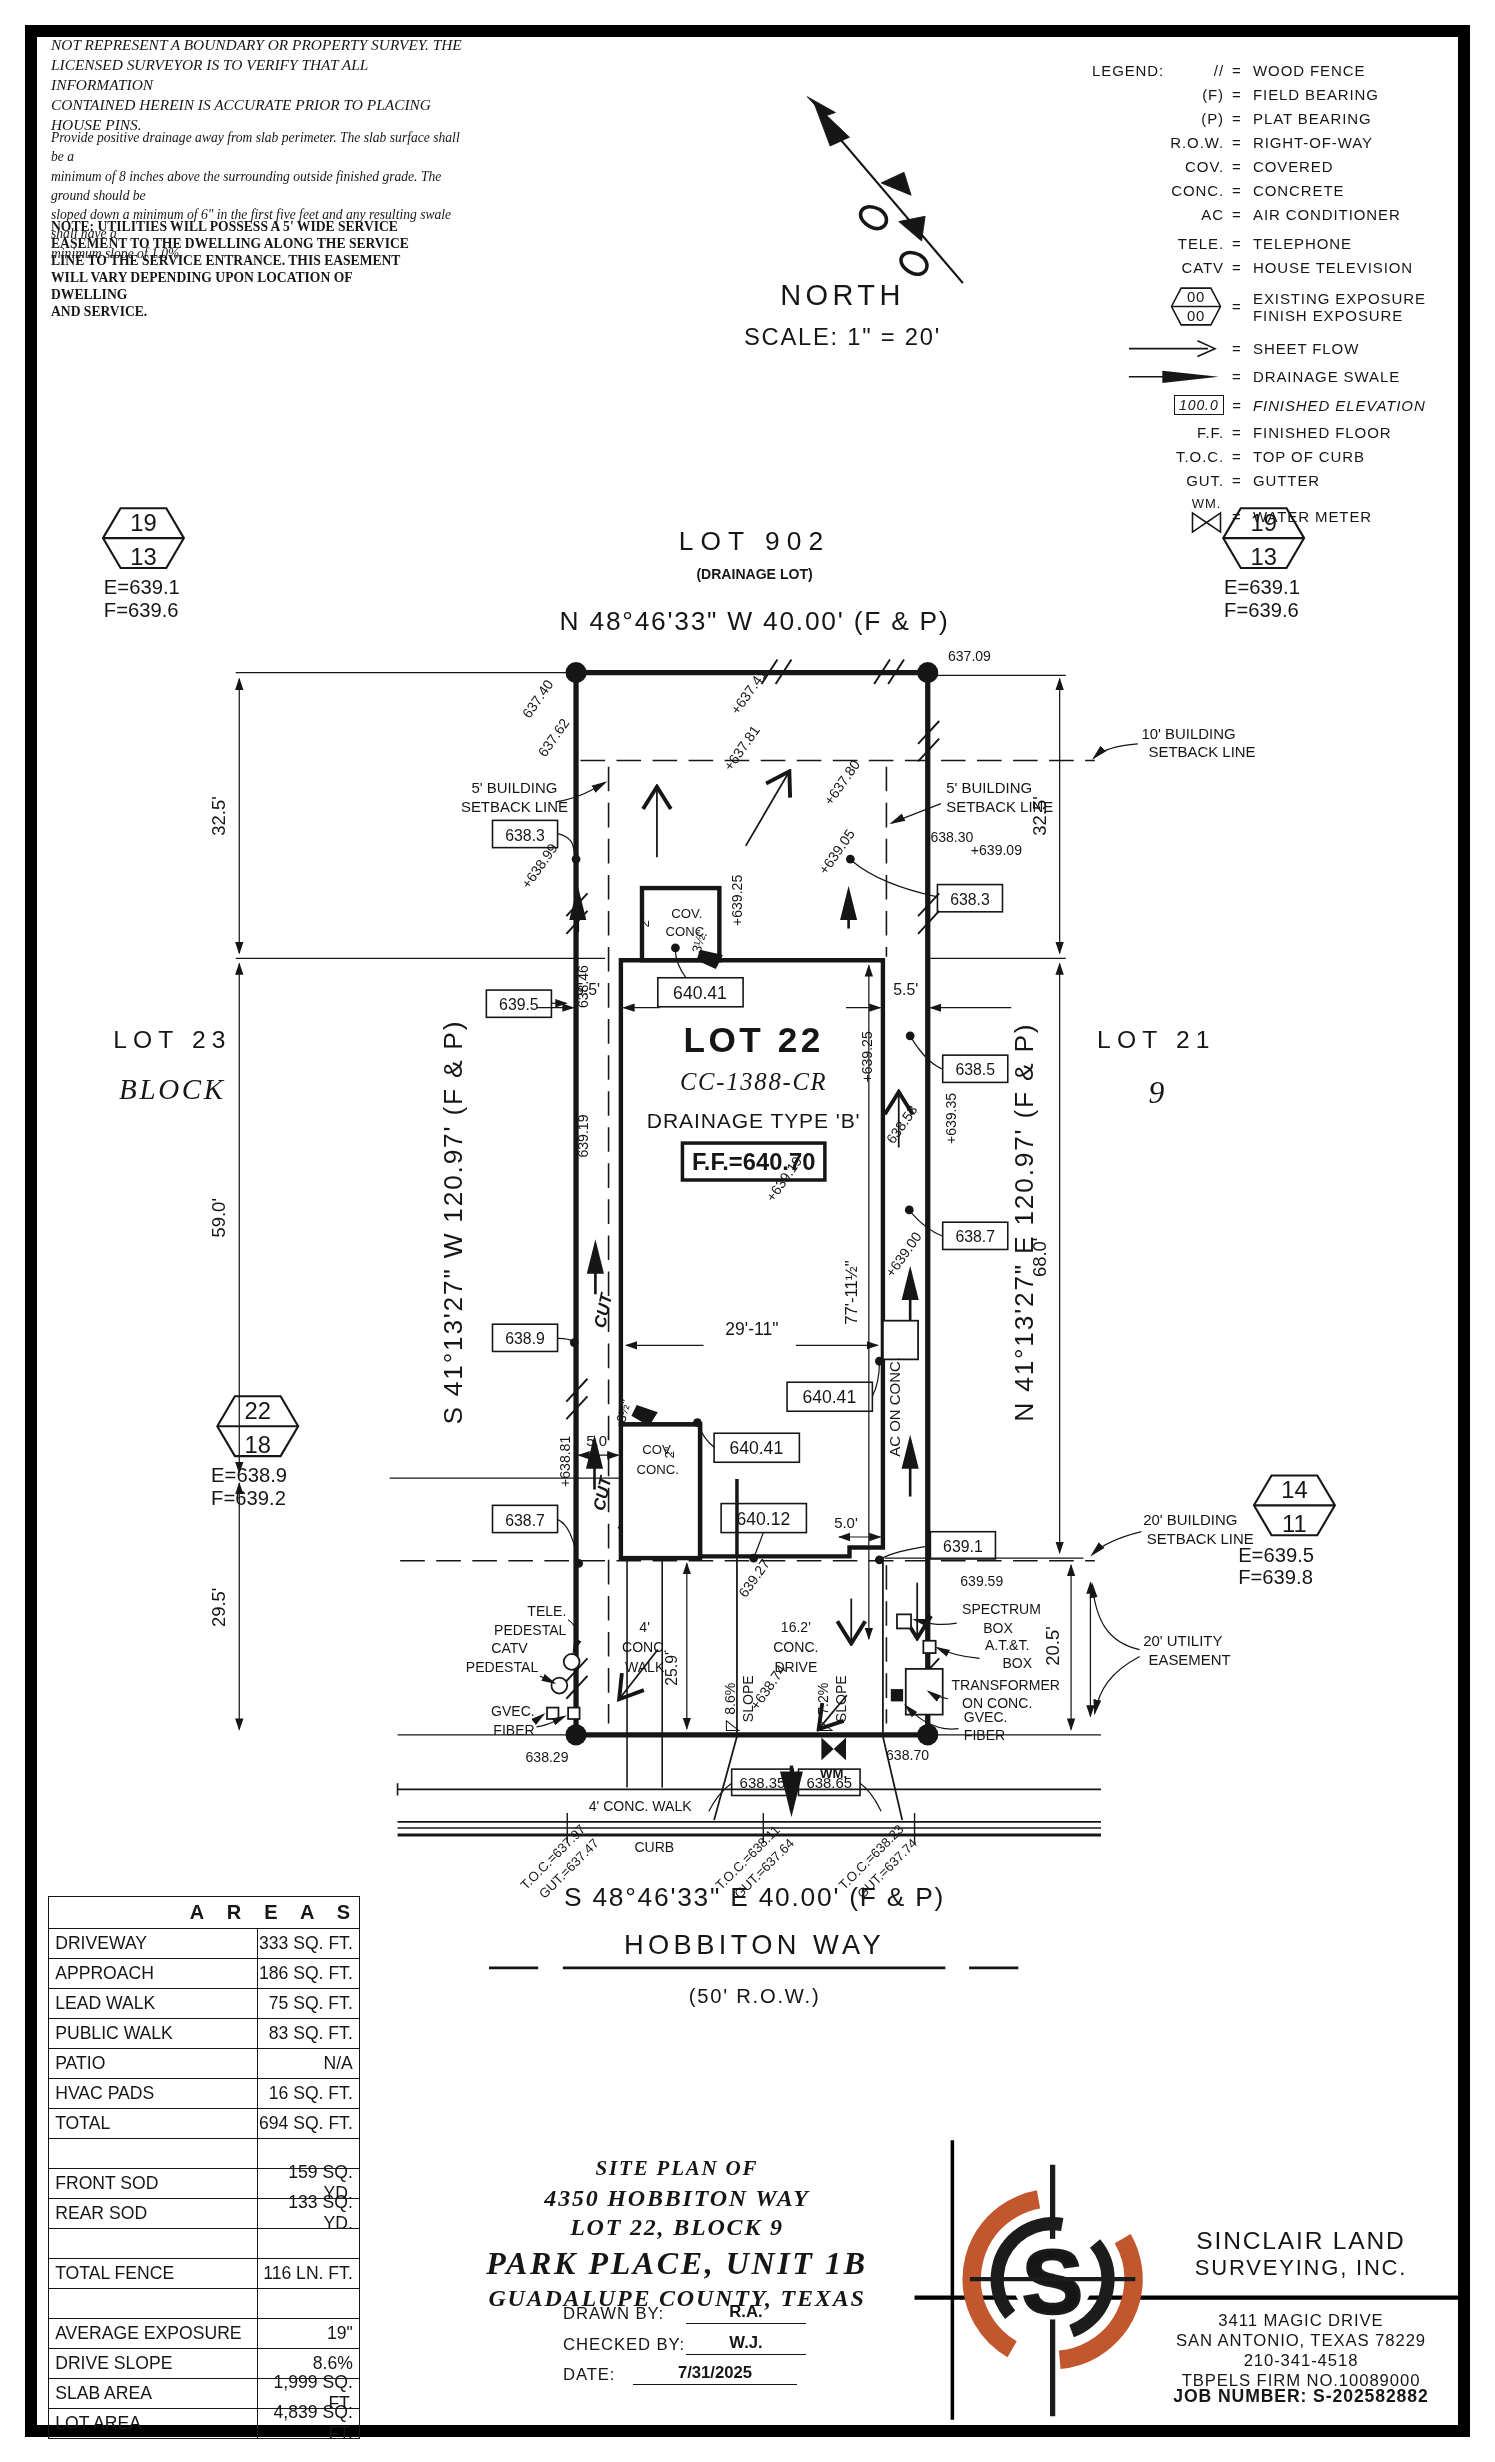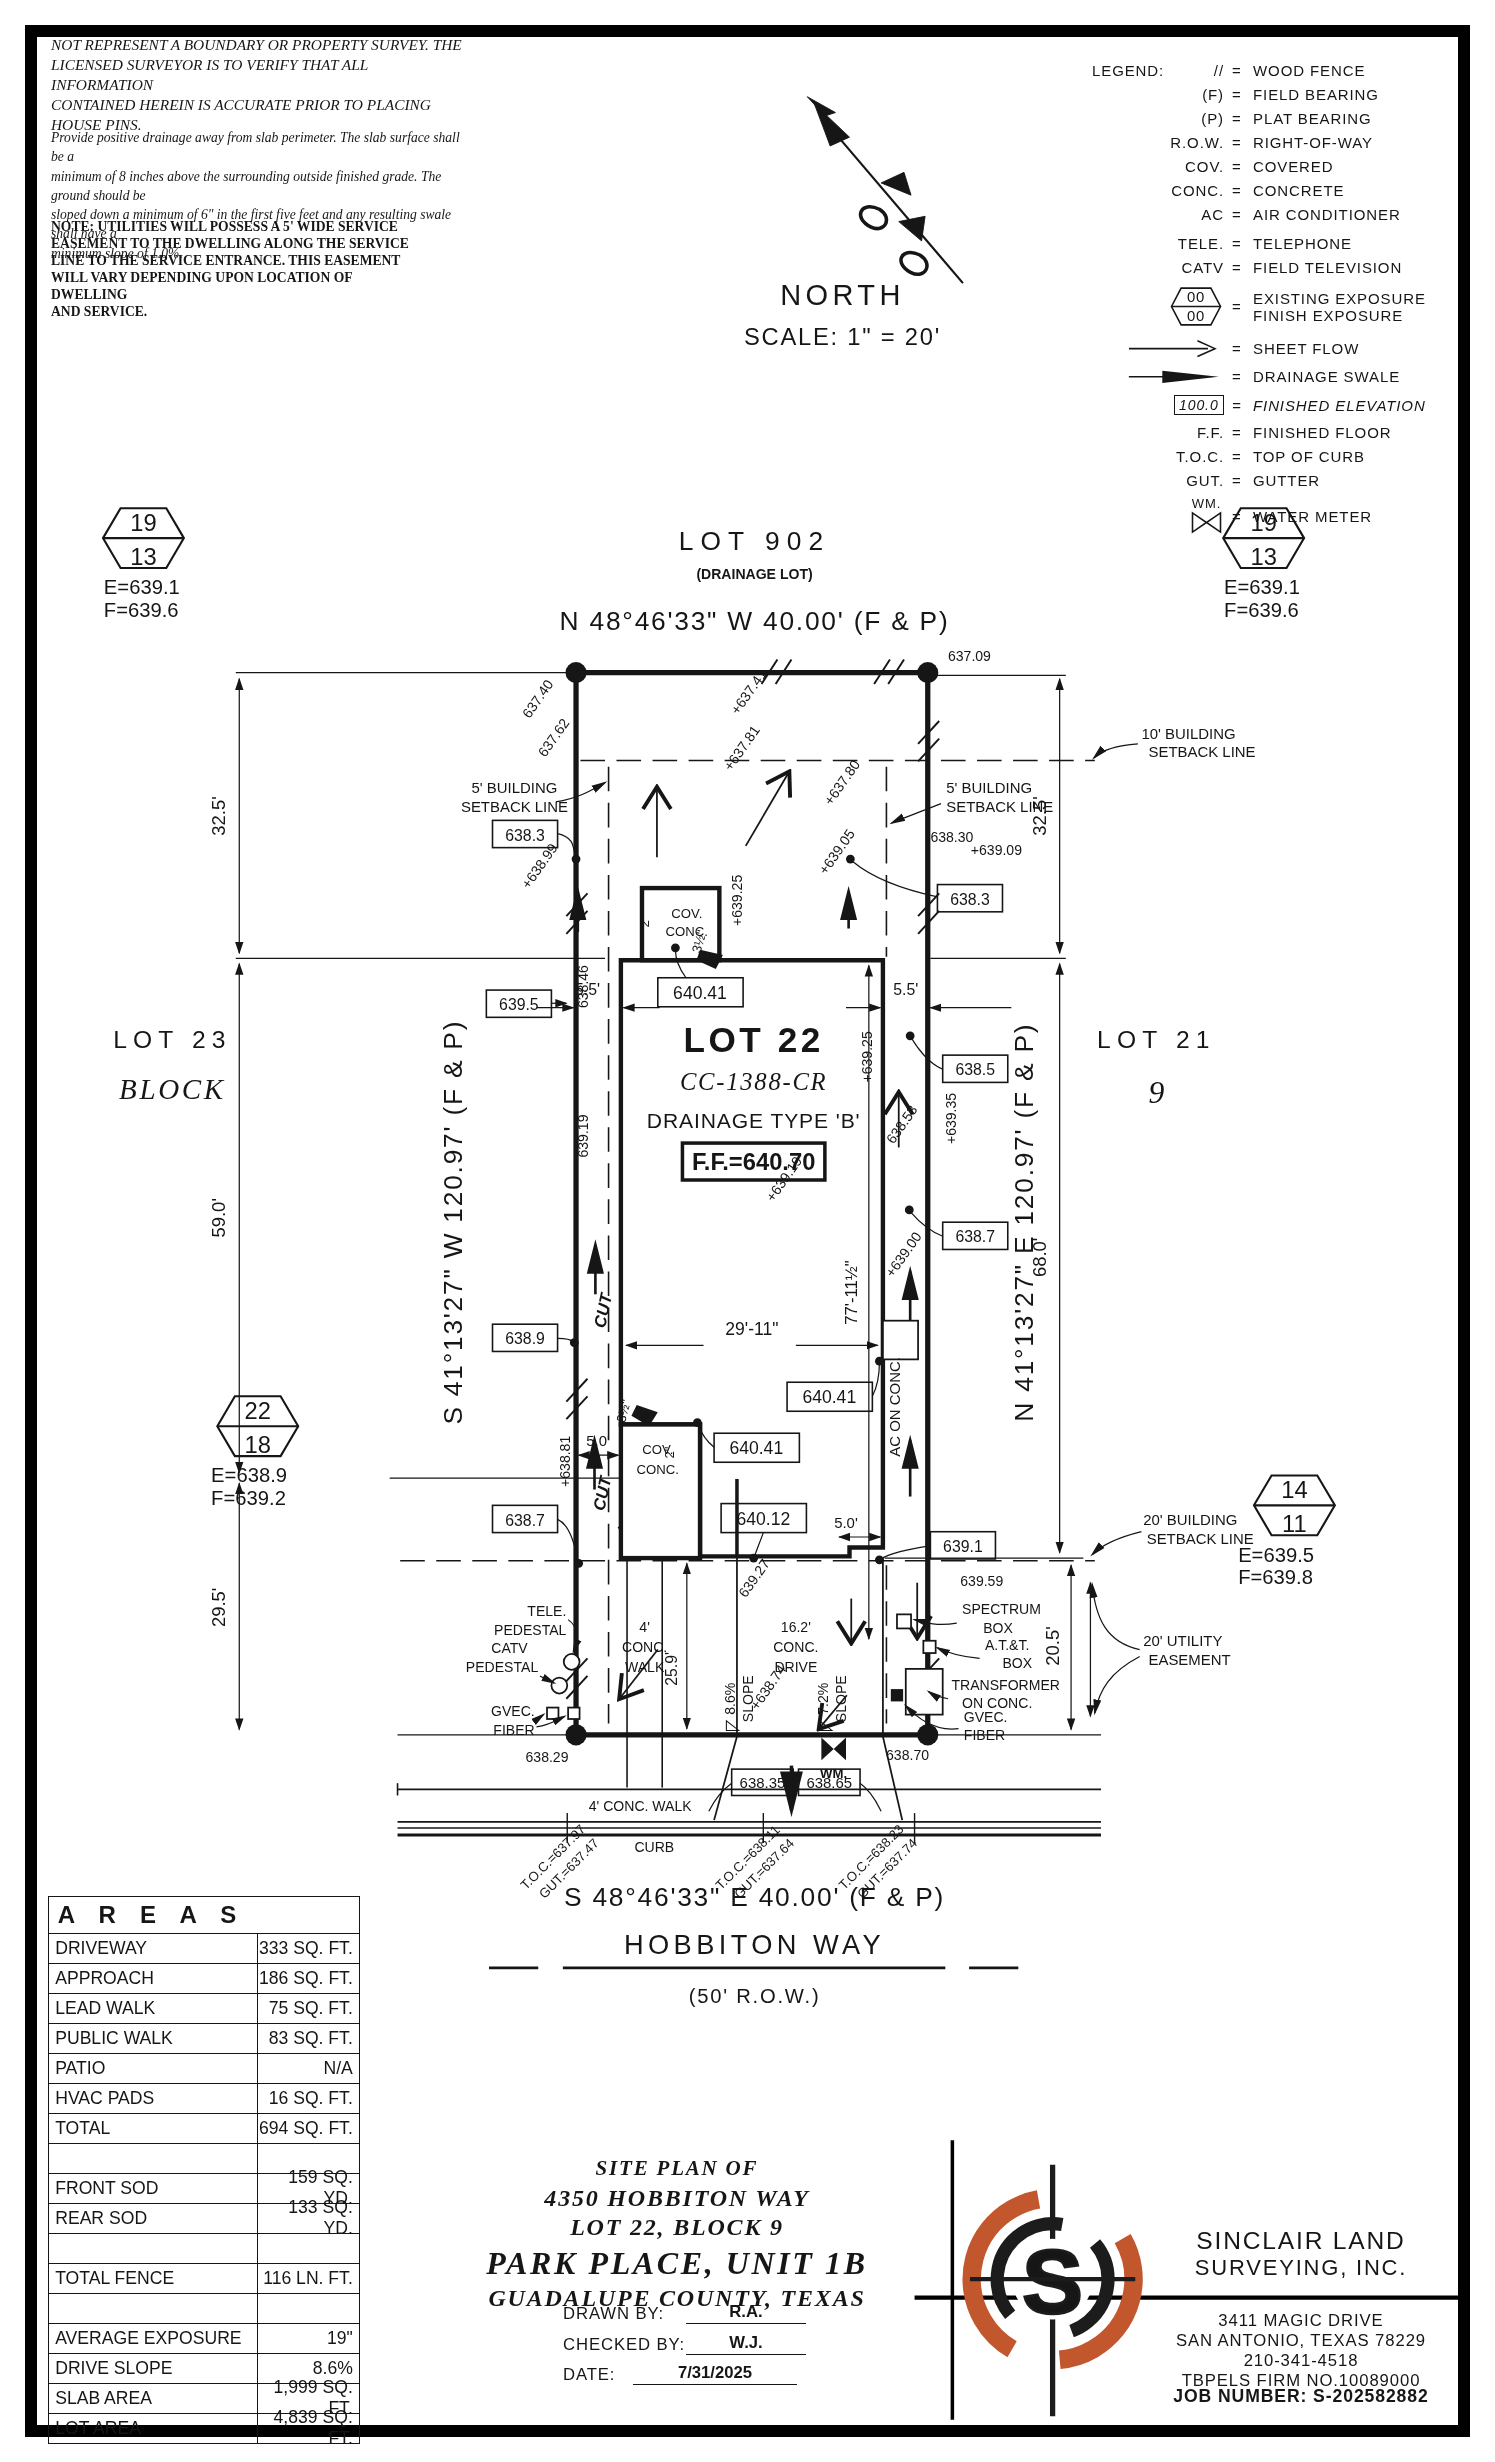--- a/index.html
+++ b/index.html
@@ -15,21 +15,21 @@
   
   .legend{left:1092px;top:58px;width:369px;}
   .lrow{display:flex;align-items:center;min-height:24px;}
   .lsym{width:132px;text-align:right;padding-right:8px;font-size:15px;letter-spacing:0.9px;flex:none;display:flex;justify-content:flex-end;align-items:center;}
   .leq{width:21px;font-size:15px;flex:none;}
   .ldesc{font-size:15px;letter-spacing:0.9px;}
   .ltitle{position:absolute;left:0;top:3.5px;font-size:15px;letter-spacing:0.9px;}
   .lbox{border:1.3px solid #161616;padding:0.9px 4.4px;font-size:14px;}
   
   .areas{left:48px;top:1896px;width:310px;border:1.8px solid #161616;}
-  .ahead{border-bottom:1.8px solid #161616;text-align:left;font-size:24px;font-weight:bold;letter-spacing:8.8px;padding:4.4px 0 3.5px 8.8px;}
+  .ahead{border-bottom:1.8px solid #161616;text-align:right;font-size:20px;font-weight:bold;letter-spacing:8.8px;padding:4.4px 0 3.5px 8.8px;}
   .arow{display:flex;height:29px;border-bottom:1.1px solid #161616;align-items:center;}
   .arow:last-child{border-bottom:none;gap:15px;}
   .albl{width:202px;border-right:1.3px solid #161616;align-self:stretch;display:flex;align-items:center;padding-left:6.2px;font-size:17.6px;}
   .aval{flex:1;text-align:right;padding-right:6.2px;font-size:17.6px;}
   
   .tblock{left:479px;top:2156px;width:396px;text-align:center;font-family:"Liberation Serif",serif;font-weight:bold;font-style:italic;}
   .tb1{font-size:21px;letter-spacing:1.8px;}
   .tb2{font-size:24px;letter-spacing:1.8px;margin-top:3.5px;}
   .tb3{font-size:24px;letter-spacing:1.8px;margin-top:2.6px;}
   .tb4{font-size:32px;letter-spacing:2.6px;margin-top:3.5px;}
@@ -530,21 +530,21 @@
         <span class="ldesc">AIR CONDITIONER</span>
       </div>
     <div class="lrow" style="margin-top:5.3px;">
         <span class="lsym">TELE.</span>
         <span class="leq">=</span>
         <span class="ldesc">TELEPHONE</span>
       </div>
     <div class="lrow">
         <span class="lsym">CATV</span>
         <span class="leq">=</span>
-        <span class="ldesc">FIELD TELEVISION</span>
+        <span class="ldesc">HOUSE TELEVISION</span>
       </div>
     <div class="lrow" style="min-height:55px;">
       <span class="lsym">
         <svg width="56" height="51" viewBox="0 0 64 58" style="font-size:17px">
           <path d="M4,29 L15,8 L49,8 L60,29 L49,50 L15,50 Z" fill="none" stroke="#161616" stroke-width="1.8"></path>
           <line x1="4" y1="29" x2="60" y2="29" stroke="#161616" stroke-width="1.8"></line>
           <text x="32" y="24" font-size="17" text-anchor="middle">00</text>
           <text x="32" y="46" font-size="17" text-anchor="middle">00</text>
         </svg>
       </span>

